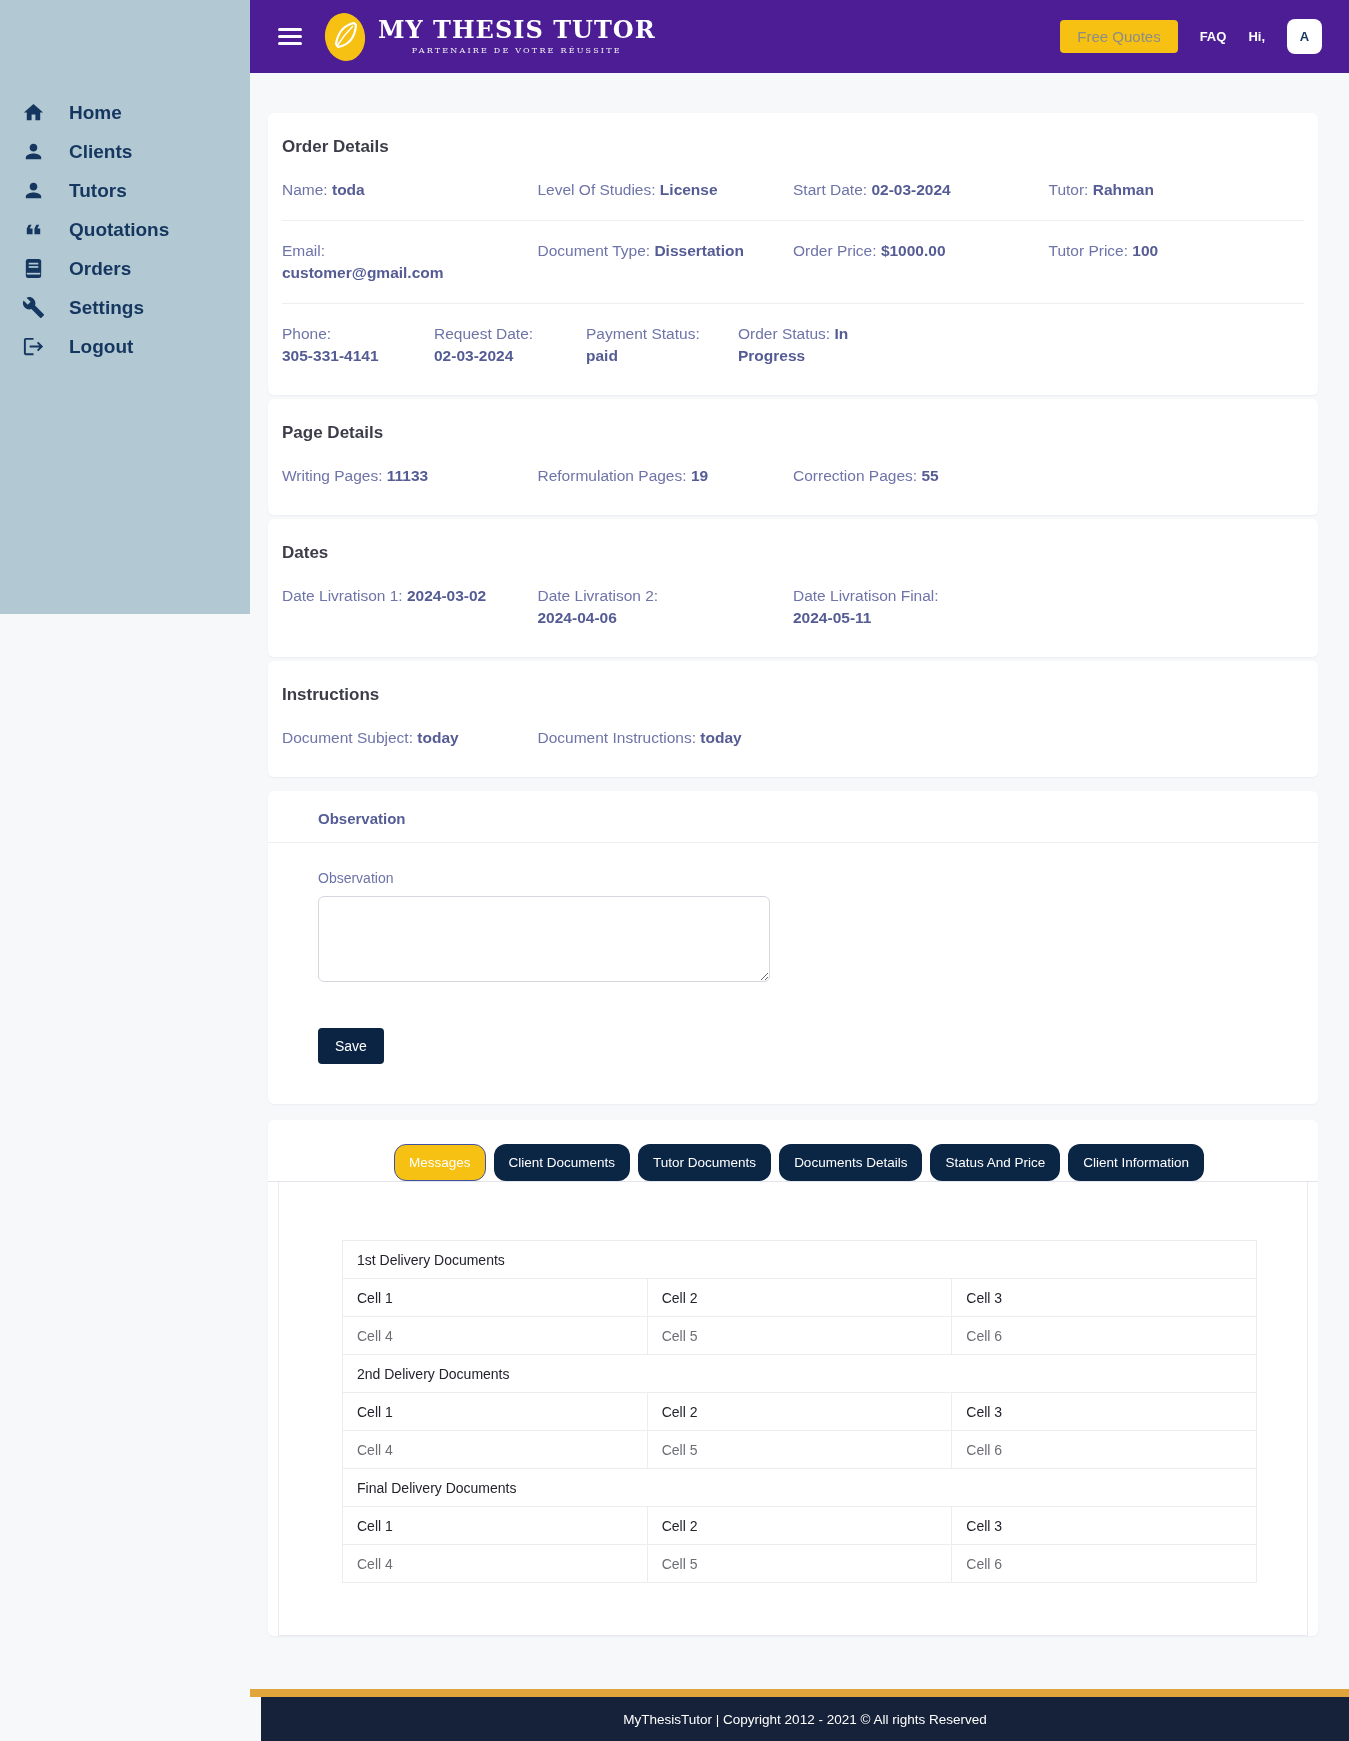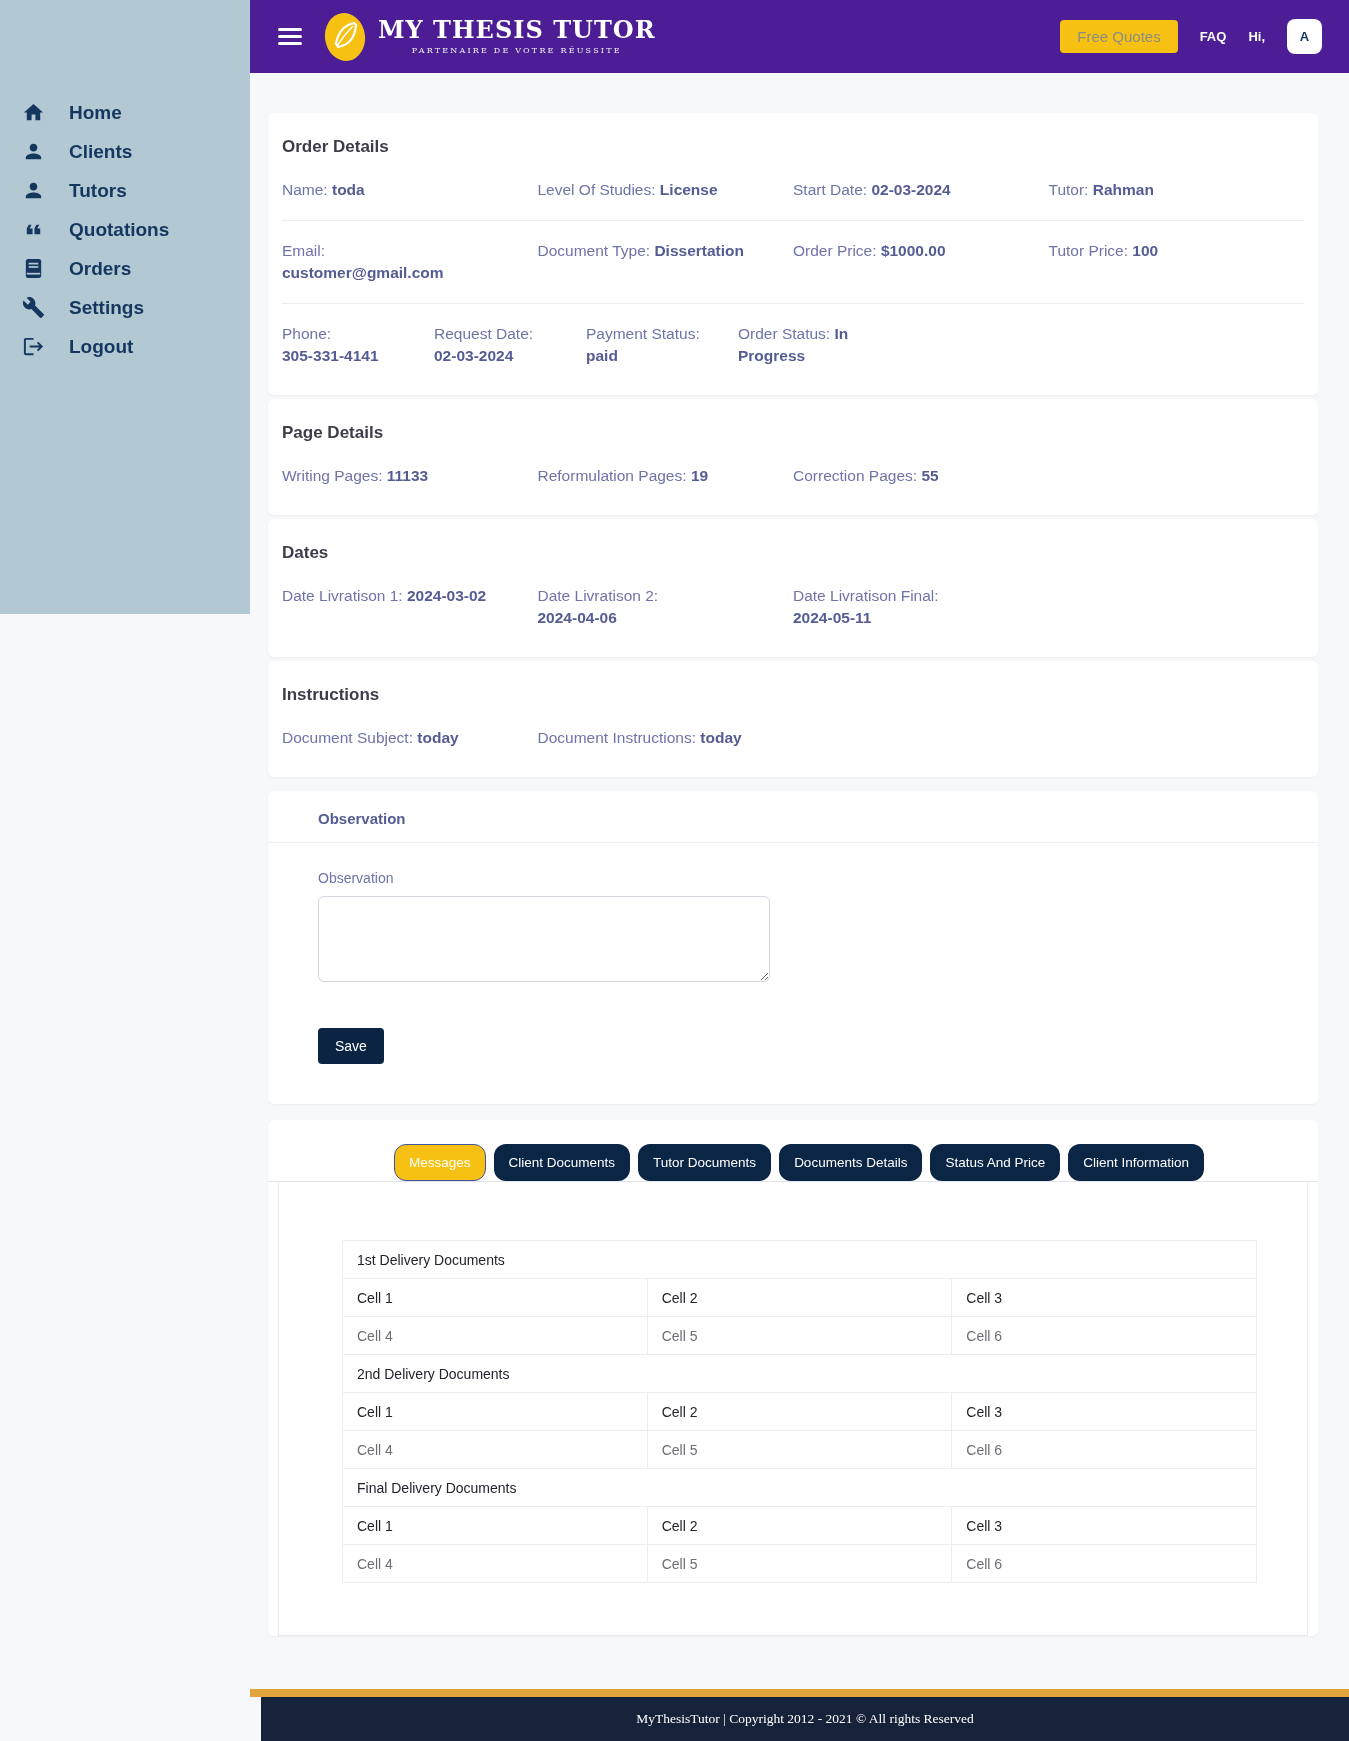--- a/index.html
+++ b/index.html
@@ -52,21 +52,21 @@
   .tab { background:#0b2545; color:#fff; font-size:13.5px; padding:10px 14px; border-radius:12px; border:1px solid transparent; cursor:pointer; white-space:nowrap; font-family:inherit; }
   .tab.active { background:#f6c113; color:#fff; border-color:#4152a3; }
   .tab-panel { margin:0 10px 26px 10px; border:1px solid #e9e9ef; border-top:none; background:#fff; padding:58px 50px 52px 63px; }
   table.delivery { width:100%; border-collapse:collapse; font-size:14px; }
   table.delivery th, table.delivery td { border:1px solid #ececf1; text-align:left; padding:10px 14px; height:38px; }
   table.delivery th { color:#23232d; font-weight:400; }
   table.delivery td { color:#6d6d76; font-weight:normal; }
   th.tbl-title { font-size:14px; }
 
   
-  .footer { position:absolute; left:261px; right:0; bottom:0; height:44px; background:#16223a; display:flex; align-items:center; justify-content:center; color:#fff; font-size:13.5px;font-family:Liberation Serif, serif; }
+  .footer { position:absolute; left:261px; right:0; bottom:0; height:44px; background:#16223a; display:flex; align-items:center; justify-content:center; color:#fff; font-size:13.5px; }
   .footer-goldbar { position:absolute; left:250px; right:0; bottom:44px; height:8px; background:#e1a53c; }
 </style>
 </head>
 <body>
 
 <div class="page">
 
   <nav class="sidebar">
     <div class="nav-item">
       <svg viewBox="0 0 24 24">

